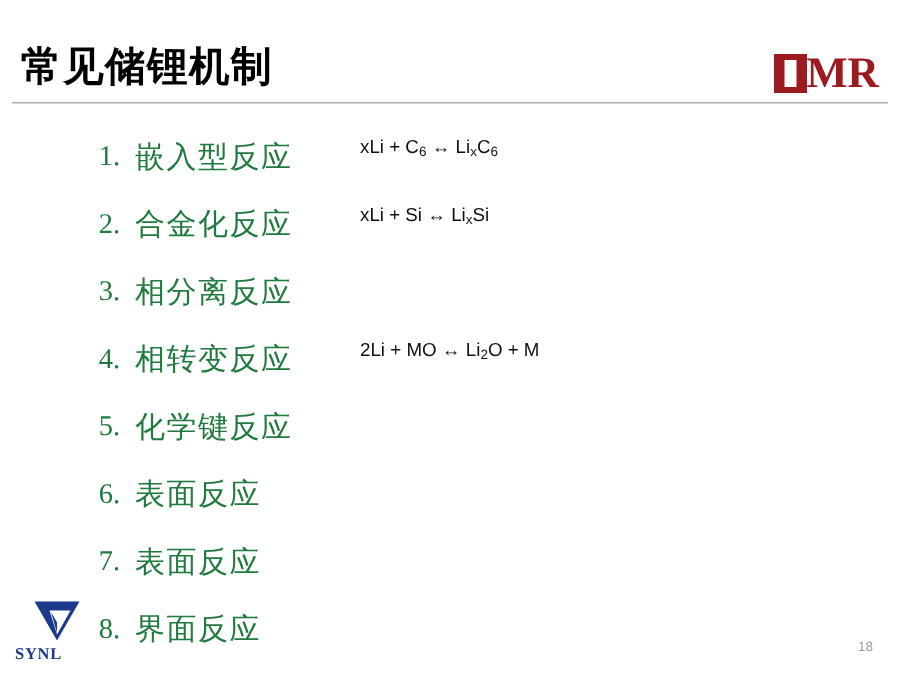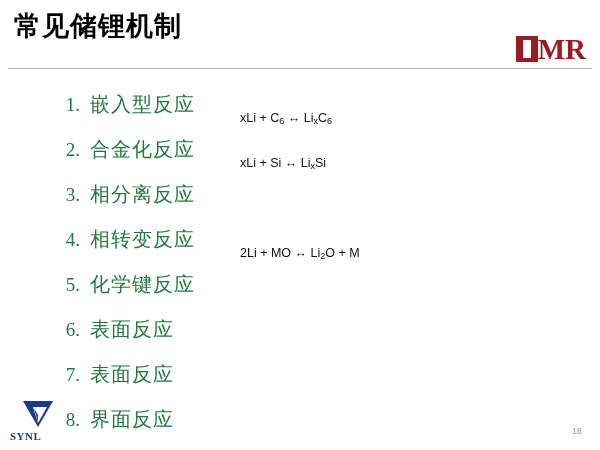--- a/index.html
+++ b/index.html
@@ -16,21 +16,21 @@
   }
   .slide {
     position: relative;
     width: 600px;
     height: 450px;
     box-sizing: border-box;
   }
   .title {
     position: absolute;
     left: 14px;
-    top: 8px;
+    top: 26px;
     font-family: "Liberation Serif", serif;
     font-size: 27px;
     font-weight: bold;
     color: #000000;
     letter-spacing: 1px;
   }
   .title-rule {
     position: absolute;
     left: 8px;
     top: 68px;
@@ -94,21 +94,21 @@
     top: 5px;
     font-family: "Liberation Serif", serif;
     font-size: 20px;
     color: #1f7a3d;
     letter-spacing: 1px;
     text-align: right;
   }
   .eq {
     position: absolute;
     left: 188px;
-    top: 25px;
+    top: 5px;
     font-family: "Liberation Sans", sans-serif;
     font-size: 12.5px;
     color: #111111;
     white-space: nowrap;
   }
   .eq sub {
     font-size: 9px;
     vertical-align: -2px;
   }
   .eq .gap {

